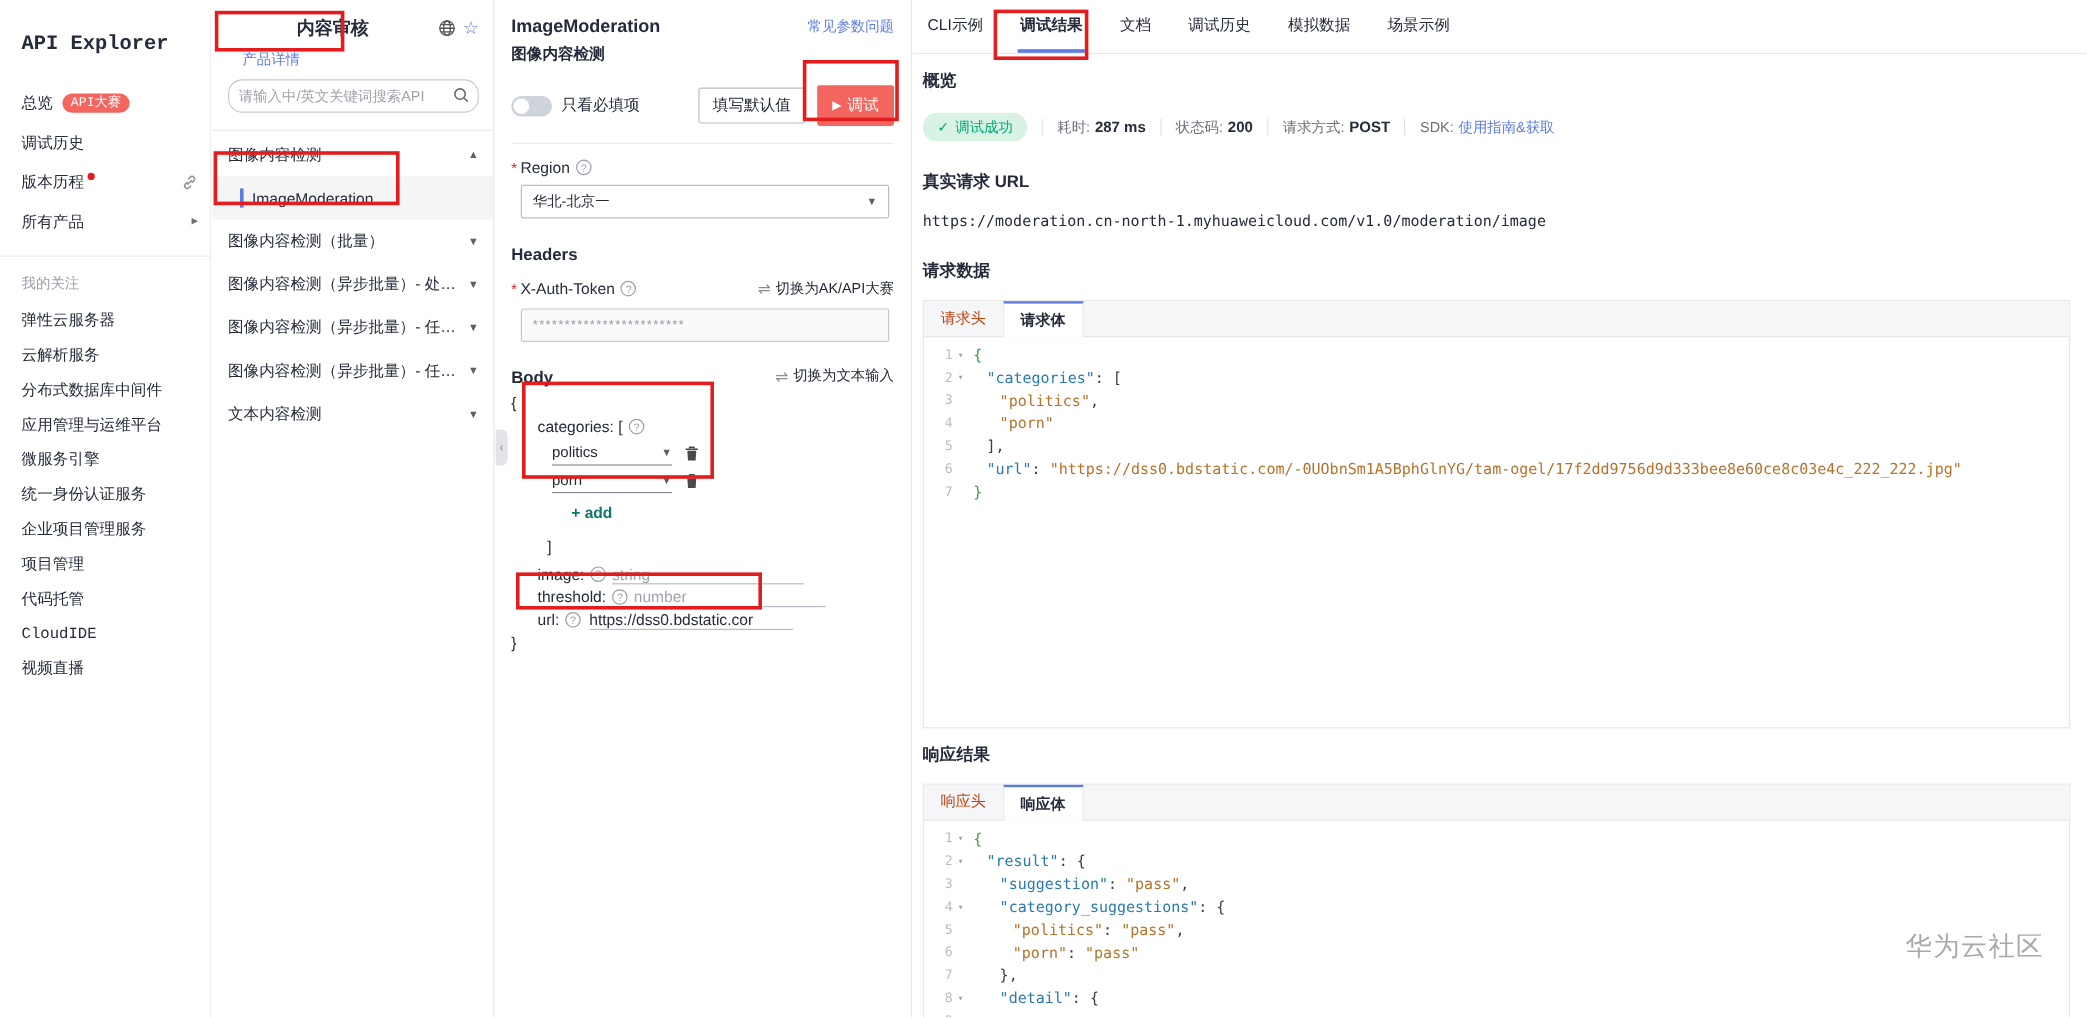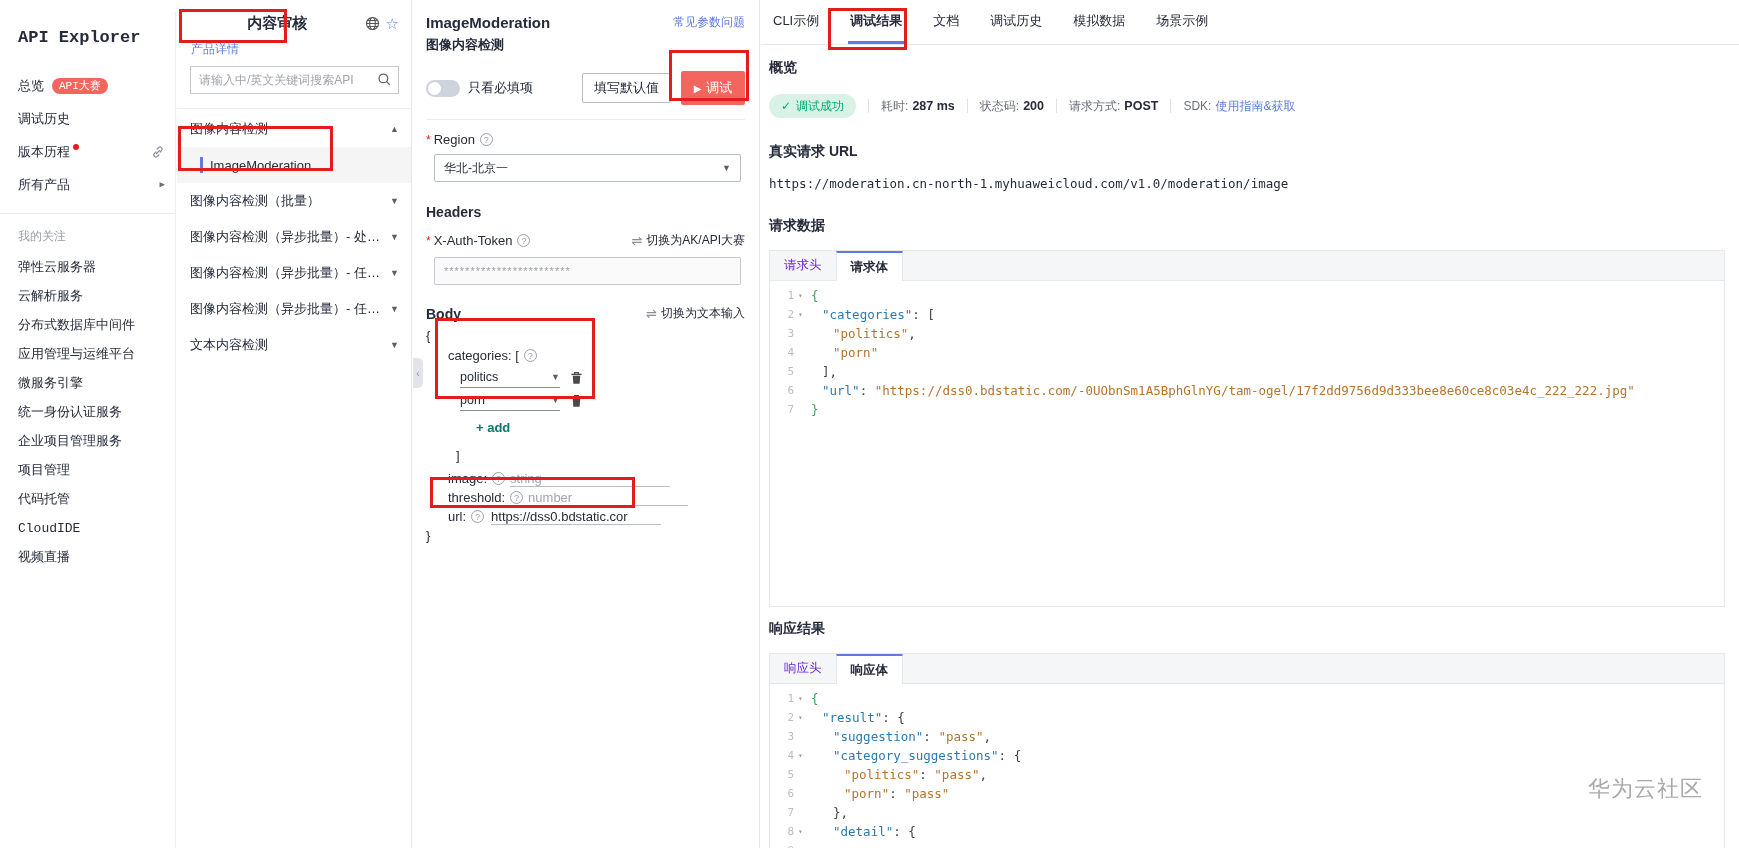--- a/index.html
+++ b/index.html
@@ -21,23 +21,23 @@
   .sb-favs{list-style:none;margin:8px 0 0;padding:0 0 0 18px;}
   .sb-favs li{line-height:29px;cursor:pointer;white-space:nowrap;}
   .arrow-r{color:#6b707b;font-size:9px;}
 
   
   .catalog{position:absolute;left:177px;top:0;width:235px;height:848px;border-right:1px solid #e8e8e8;background:#fff;}
   .cat-head{display:flex;align-items:center;padding:14px 12px 0 13px;}
   .cat-title{font-size:15px;font-weight:bold;flex:1;text-align:center;}
   .cat-icons{display:flex;align-items:center;gap:6px;}
   .star{color:#5e7ce0;font-size:15px;line-height:1;}
-  .cat-link{color:#5e7ce0;font-size:12px;padding:8px 0 0 14px;cursor:pointer;display:inline-block;}
+  .cat-link{color:#5e7ce0;font-size:12px;padding:8px 0 0 25px;cursor:pointer;display:inline-block;}
   .searchwrap{position:relative;margin:8px 12px 0 13px;}
-  .searchwrap input{width:100%;height:28px;border:1px solid #c7c9cf;border-radius:0;padding:0 26px 0 8px;
+  .searchwrap input{width:100%;height:28px;border:1px solid #c7c9cf;border-radius:12px;padding:0 26px 0 8px;
                     font-size:12px;color:#333;outline:none;font-family:inherit;}
   .searchwrap input::placeholder{color:#a0a4ad;}
   .search-ic{position:absolute;right:7px;top:6px;}
   .cat-divider{height:1px;background:#ececec;margin-top:14px;}
   .api-list{margin-top:2px;}
   .api-row{display:flex;align-items:center;height:36px;padding:0 12px 0 13px;cursor:pointer;white-space:nowrap;overflow:hidden;}
   .api-row .lbl{flex:1;overflow:hidden;text-overflow:ellipsis;}
   .api-row .caret{color:#595f6b;font-size:9px;flex:none;}
   .api-row.child{padding-left:23px;}
   .api-row.selected{background:#f5f5f5;}
@@ -104,21 +104,21 @@
            border-radius:12px;height:24px;padding:0 12px;font-size:12px;}
   .sep{width:1px;height:14px;background:#dfe1e6;}
   .st-lbl{color:#6b707b;font-size:12px;}
   .st-val{font-weight:bold;font-size:12.5px;margin-left:4px;}
   .st-link{color:#5e7ce0;font-size:12px;margin-left:4px;cursor:pointer;}
   .urltitle{margin-top:25px;}
   .urltext{margin-top:15px;font-family:"DejaVu Sans Mono","Liberation Mono",monospace;font-size:12.5px;color:#252b3a;}
   .datatitle{margin-top:26px;}
   .codeblock{border:1px solid #e8e8e8;margin-top:15px;background:#fff;}
   .codetabs{display:flex;background:#f5f6f8;border-bottom:1px solid #e8e8e8;height:30px;}
-  .codetab{display:flex;align-items:center;justify-content:center;padding:0 14px;font-size:12.5px;color:#6d28d9;cursor:pointer;}
+  .codetab{display:flex;align-items:center;justify-content:center;padding:0 14px;font-size:12.5px;color:#c2410c;cursor:pointer;}
   .codetab.active{background:#fff;border-top:2px solid #5e7ce0;border-left:1px solid #e8e8e8;border-right:1px solid #e8e8e8;
                   font-weight:bold;color:#252b3a;margin-bottom:-1px;}
   .codearea{padding:5px 0 0 0;}
   .code-line{display:flex;align-items:center;height:19px;font-family:"DejaVu Sans Mono","Liberation Mono",monospace;font-size:12.5px;}
   .ln{width:24px;text-align:right;color:#b9bdc5;font-size:11px;flex:none;}
   .fold{width:13px;text-align:center;color:#9aa0ab;font-size:8px;flex:none;}
   .codetxt{white-space:pre;}
   .tk-key{color:#2a7ab0;} .tk-str{color:#b5732c;} .tk-pln{color:#3a3f47;} .tk-brc{color:#3c9e50;}
 
   

